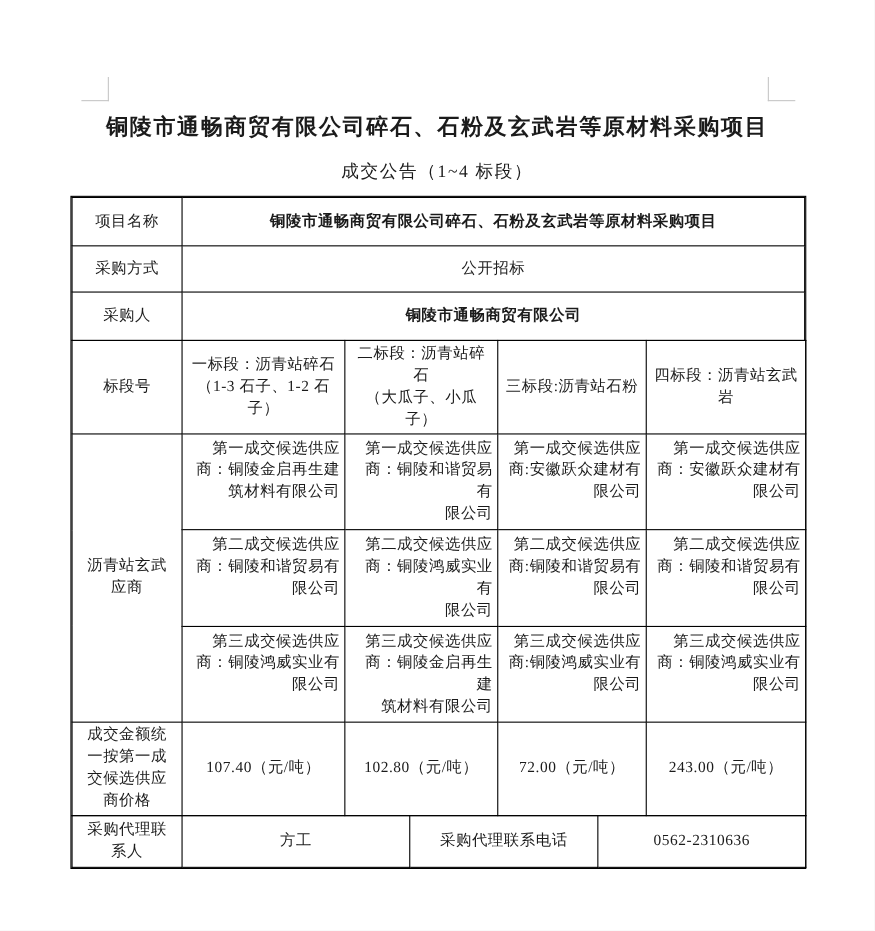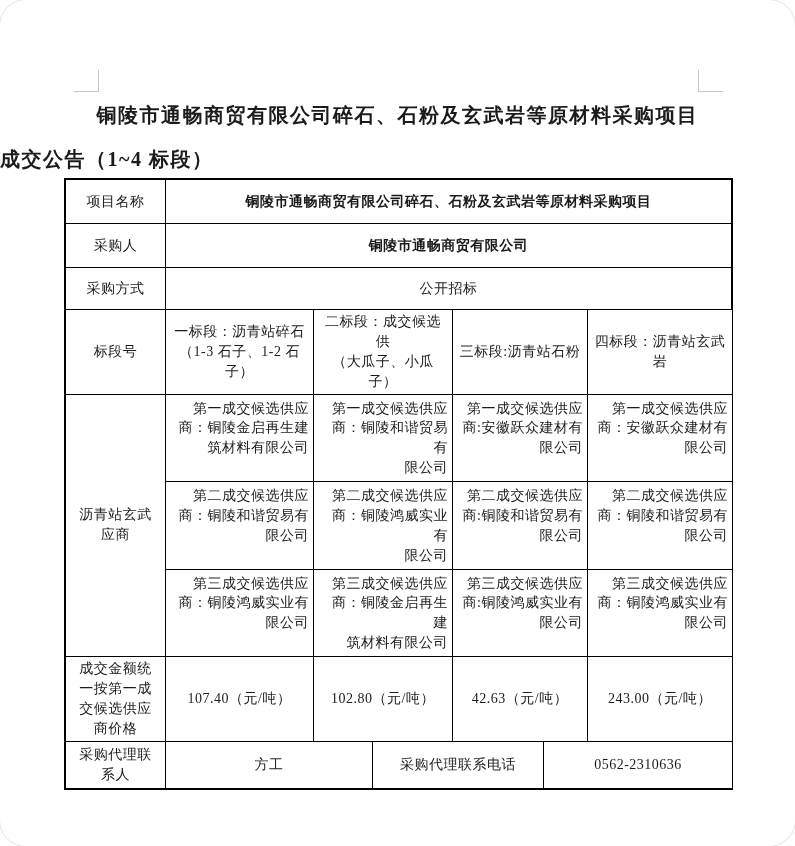--- a/index.html
+++ b/index.html
@@ -4,34 +4,33 @@
 <style>
   html,body{margin:0;padding:0;background:#ffffff;}
   .page{
     position:relative;
     width:795px;height:846px;
     background:#ffffff;
     outline:1px solid #e2e2e2;
     font-family:"Liberation Serif","DejaVu Serif",serif;
     color:#1b1b1b;
     overflow:hidden;
-    border-radius:26px;
   }
   
   .crop{position:absolute;width:24px;height:21px;}
   .crop-left{left:74px;top:70px;border-right:1px solid #c6c6c6;border-bottom:1px solid #c6c6c6;}
   .crop-right{left:698px;top:70px;border-left:1px solid #c6c6c6;border-bottom:1px solid #c6c6c6;}
 
   .doc-title{
     position:absolute;top:102px;left:0;width:100%;
     text-align:center;font-size:20px;font-weight:bold;letter-spacing:1.5px;
   }
   .doc-subtitle{
     position:absolute;top:146px;left:0;width:100%;
-    text-align:left;font-size:20px;font-weight:bold;letter-spacing:1.5px;
+    text-align:center;font-size:16px;font-weight:normal;letter-spacing:1.5px;
   }
 
   .tbl-wrap{
     position:absolute;left:64px;top:178px;width:667px;
     border:1px solid #000;
   }
   table{border-collapse:collapse;table-layout:fixed;width:100%;}
   table + table{margin-top:-1px;}
   td{
     border:1px solid #000;
@@ -61,45 +60,45 @@
     <table>
       <colgroup>
           <col style="width:100px">
           <col>
         </colgroup>
       <tbody>
           <tr style="height:44px">
         <td class="lbl">项目名称</td>
         <td class="b">铜陵市通畅商贸有限公司碎石、石粉及玄武岩等原材料采购项目</td>
       </tr>
+      <tr style="height:42px">
+        <td class="lbl">采购方式</td>
+        <td>公开招标</td>
+      </tr>
       <tr style="height:44px">
         <td class="lbl">采购人</td>
         <td class="b">铜陵市通畅商贸有限公司</td>
-      </tr>
-      <tr style="height:42px">
-        <td class="lbl">采购方式</td>
-        <td>公开招标</td>
       </tr>
     </tbody>
       </table>
 
     <table>
       <colgroup>
         <col style="width:100px">
           <col style="width:148px">
           <col style="width:139px">
         <col style="width:135px">
           <col style="width:145px">
       </colgroup>
       <tbody>
           <tr style="height:58px">
         <td class="lbl">标段号</td>
         <td>一标段：沥青站碎石
 （1-3 石子、1-2 石子）</td>
-        <td>二标段：成交候选供
+        <td>二标段：沥青站碎石
 （大瓜子、小瓜子）</td>
         <td>三标段:沥青站石粉</td>
         <td>四标段：沥青站玄武
 岩</td>
       </tr>
       <tr style="height:70px">
         <td class="lbl" rowspan="3">沥青站玄武
 应商</td>
         <td class="sup">第一成交候选供应
 商：铜陵金启再生建
@@ -142,21 +141,21 @@
 商：铜陵鸿威实业有
 限公司</td>
       </tr>
       <tr style="height:76px">
         <td class="lbl">成交金额统
 一按第一成
 交候选供应
 商价格</td>
         <td>107.40（元/吨）</td>
         <td>102.80（元/吨）</td>
-        <td>42.63（元/吨）</td>
+        <td>72.00（元/吨）</td>
         <td>243.00（元/吨）</td>
       </tr>
     </tbody>
       </table>
 
 
     <table>
       <colgroup>
         <col style="width:100px">
           <col style="width:207px">

